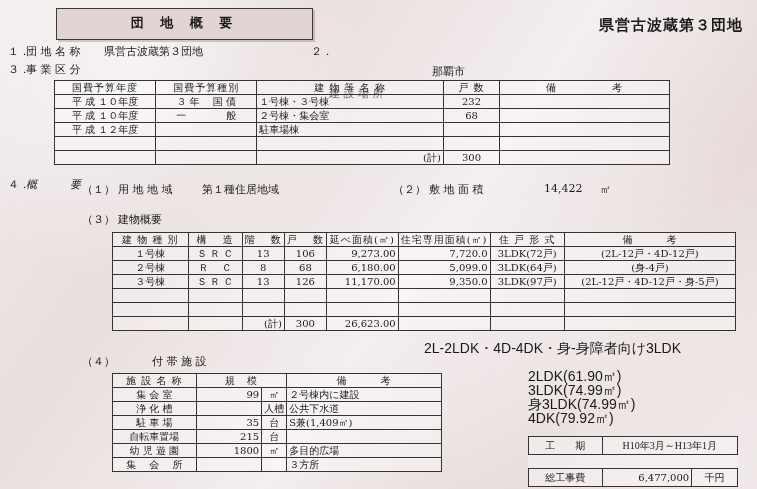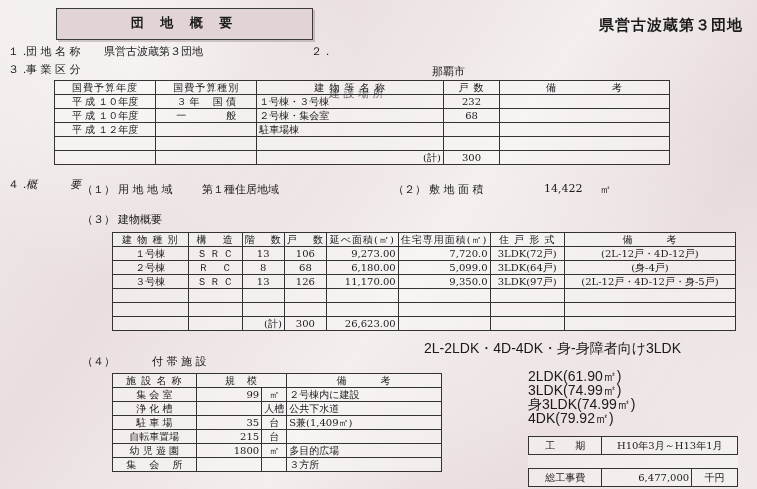--- a/index.html
+++ b/index.html
@@ -307,21 +307,21 @@
   <div class="abs" style="left:528px;top:436px;">
     <table class="grid" style="width:210px;">
       <colgroup>
           <col style="width:74px">
           <col style="width:90px">
           <col style="width:46px">
         </colgroup>
       <tbody>
         <tr>
           <td class="c" style="height:17px;line-height:17px;margin-top:28px;">工　　期</td>
-          <td class="c" colspan="2" style="height:17px;line-height:17px;">H10年3月～H13年1月</td>
+          <td class="c" colspan="2" style="height:17px;line-height:17px;font-family:Liberation Serif, serif;">H10年3月～H13年1月</td>
         </tr>
         <tr>
           <td style="border:none;height:6px;line-height:6px;background:transparent;"></td>
           <td style="border:none;background:transparent;"></td>
           <td style="border:none;background:transparent;"></td>
         </tr>
         <tr>
           <td class="c" style="height:17px;line-height:17px;">総工事費</td>
           <td class="r" style="height:17px;line-height:17px;">6,477,000</td>
           <td class="c" style="height:17px;line-height:17px;">千円</td>

